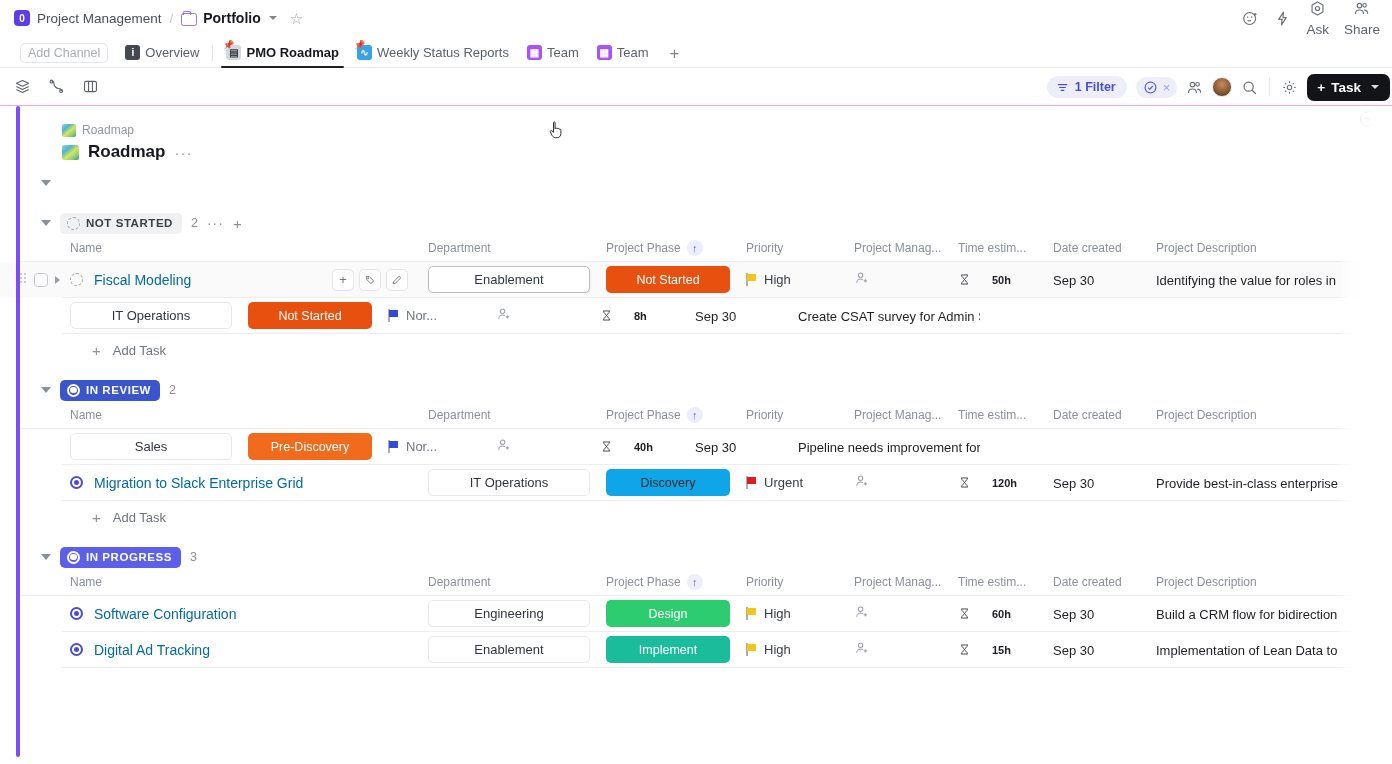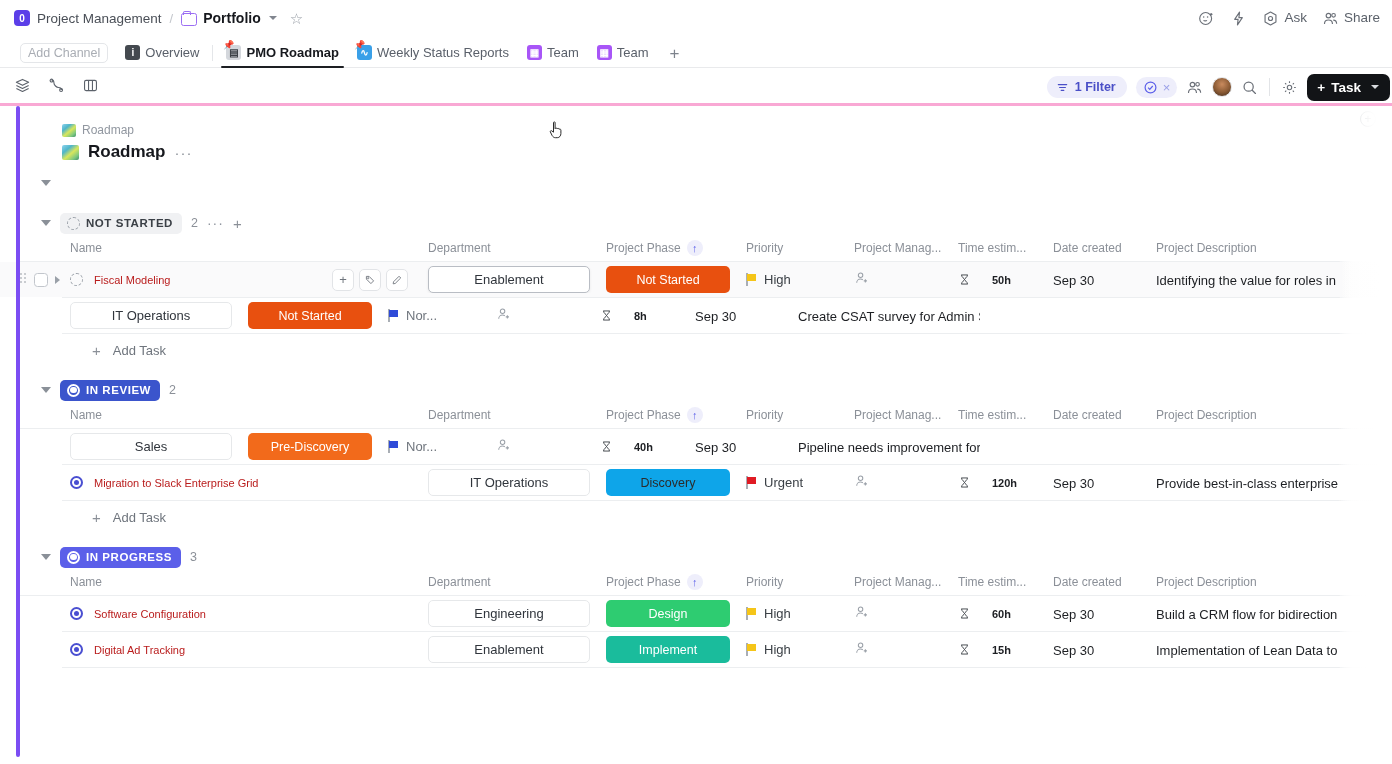--- a/index.html
+++ b/index.html
@@ -43,21 +43,21 @@
     width: 0; height: 0; border-left: 4px solid transparent;
     border-right: 4px solid transparent; border-top: 4.5px solid #81868f;
     margin-left: 1px;
   }
   .star-ico { font-size: 15px; color: #9aa0a8; margin-left: 6px; line-height: 1; }
 
   .topbar-right {
     position: absolute; right: 12px; top: 0; height: 36px;
     display: flex; align-items: center; gap: 15px;
   }
-  .tr-item { display: flex; align-items: flex-start; gap: 5px; color: #5c626b; font-size: 13.5px; }
+  .tr-item { display: flex; align-items: center; gap: 5px; color: #5c626b; font-size: 13.5px; flex-direction: column; }
   .ico-sm { width: 17px; height: 17px; display: block; }
 
   
   .tabbar {
     height: 32px; display: flex; align-items: flex-end;
     padding: 0 0 0 14px; gap: 0;
     border-bottom: 1px solid #e9eaec;
     position: relative;
   }
   .add-channel {
@@ -89,21 +89,21 @@
   .tico.grid { background: #a855f7; }
   .pinmark {
     position: absolute; top: -4px; left: -3px;
     font-size: 9px; color: #6b7078; line-height: 1;
   }
 
   
   .toolbar {
     height: 38px; display: flex; align-items: center;
     padding: 0 12px 0 14px; position: relative;
-    border-bottom: 3px solid #f9a8d4;
+    border-bottom: 1px solid #f9a8d4;
   }
   .tb-left { display: flex; align-items: center; gap: 17px; color: #5c626b; }
   .tb-right {
     position: absolute; right: 10px; top: 0; height: 38px;
     display: flex; align-items: center; gap: 9px;
   }
   .filter-pill {
     display: flex; align-items: center; gap: 6px;
     background: #eeeefb; color: #4a4fc7;
     font-size: 12.5px; font-weight: bold;
@@ -202,21 +202,21 @@
   .c-phase { width: 140px; }
   .c-prio { width: 108px; }
   .c-pm   { width: 104px; }
   .c-time { width: 95px; }
   .c-date { width: 103px; }
   .c-desc { width: 190px; padding-right: 0; }
 
   .divider { height: 1px; background: #eceef0; margin-left: 62px; }
   .divider.full { margin-left: 20px; }
 
-  .task-name { font-size: 11px; color: #b91c1c; white-space: nowrap; }
+  .task-name { font-size: 14px; color: #0369a1; white-space: nowrap; }
   .dept-box {
     border: 1px solid #e6e8ea; border-radius: 5px;
     height: 27px; display: flex; align-items: center; justify-content: center;
     font-size: 13px; color: #30353c; background: #fff;
   }
   .phase-pill {
     height: 27px; border-radius: 5px;
     display: flex; align-items: center; justify-content: center;
     font-size: 12.5px; color: #fff; font-weight: normal;
   }

